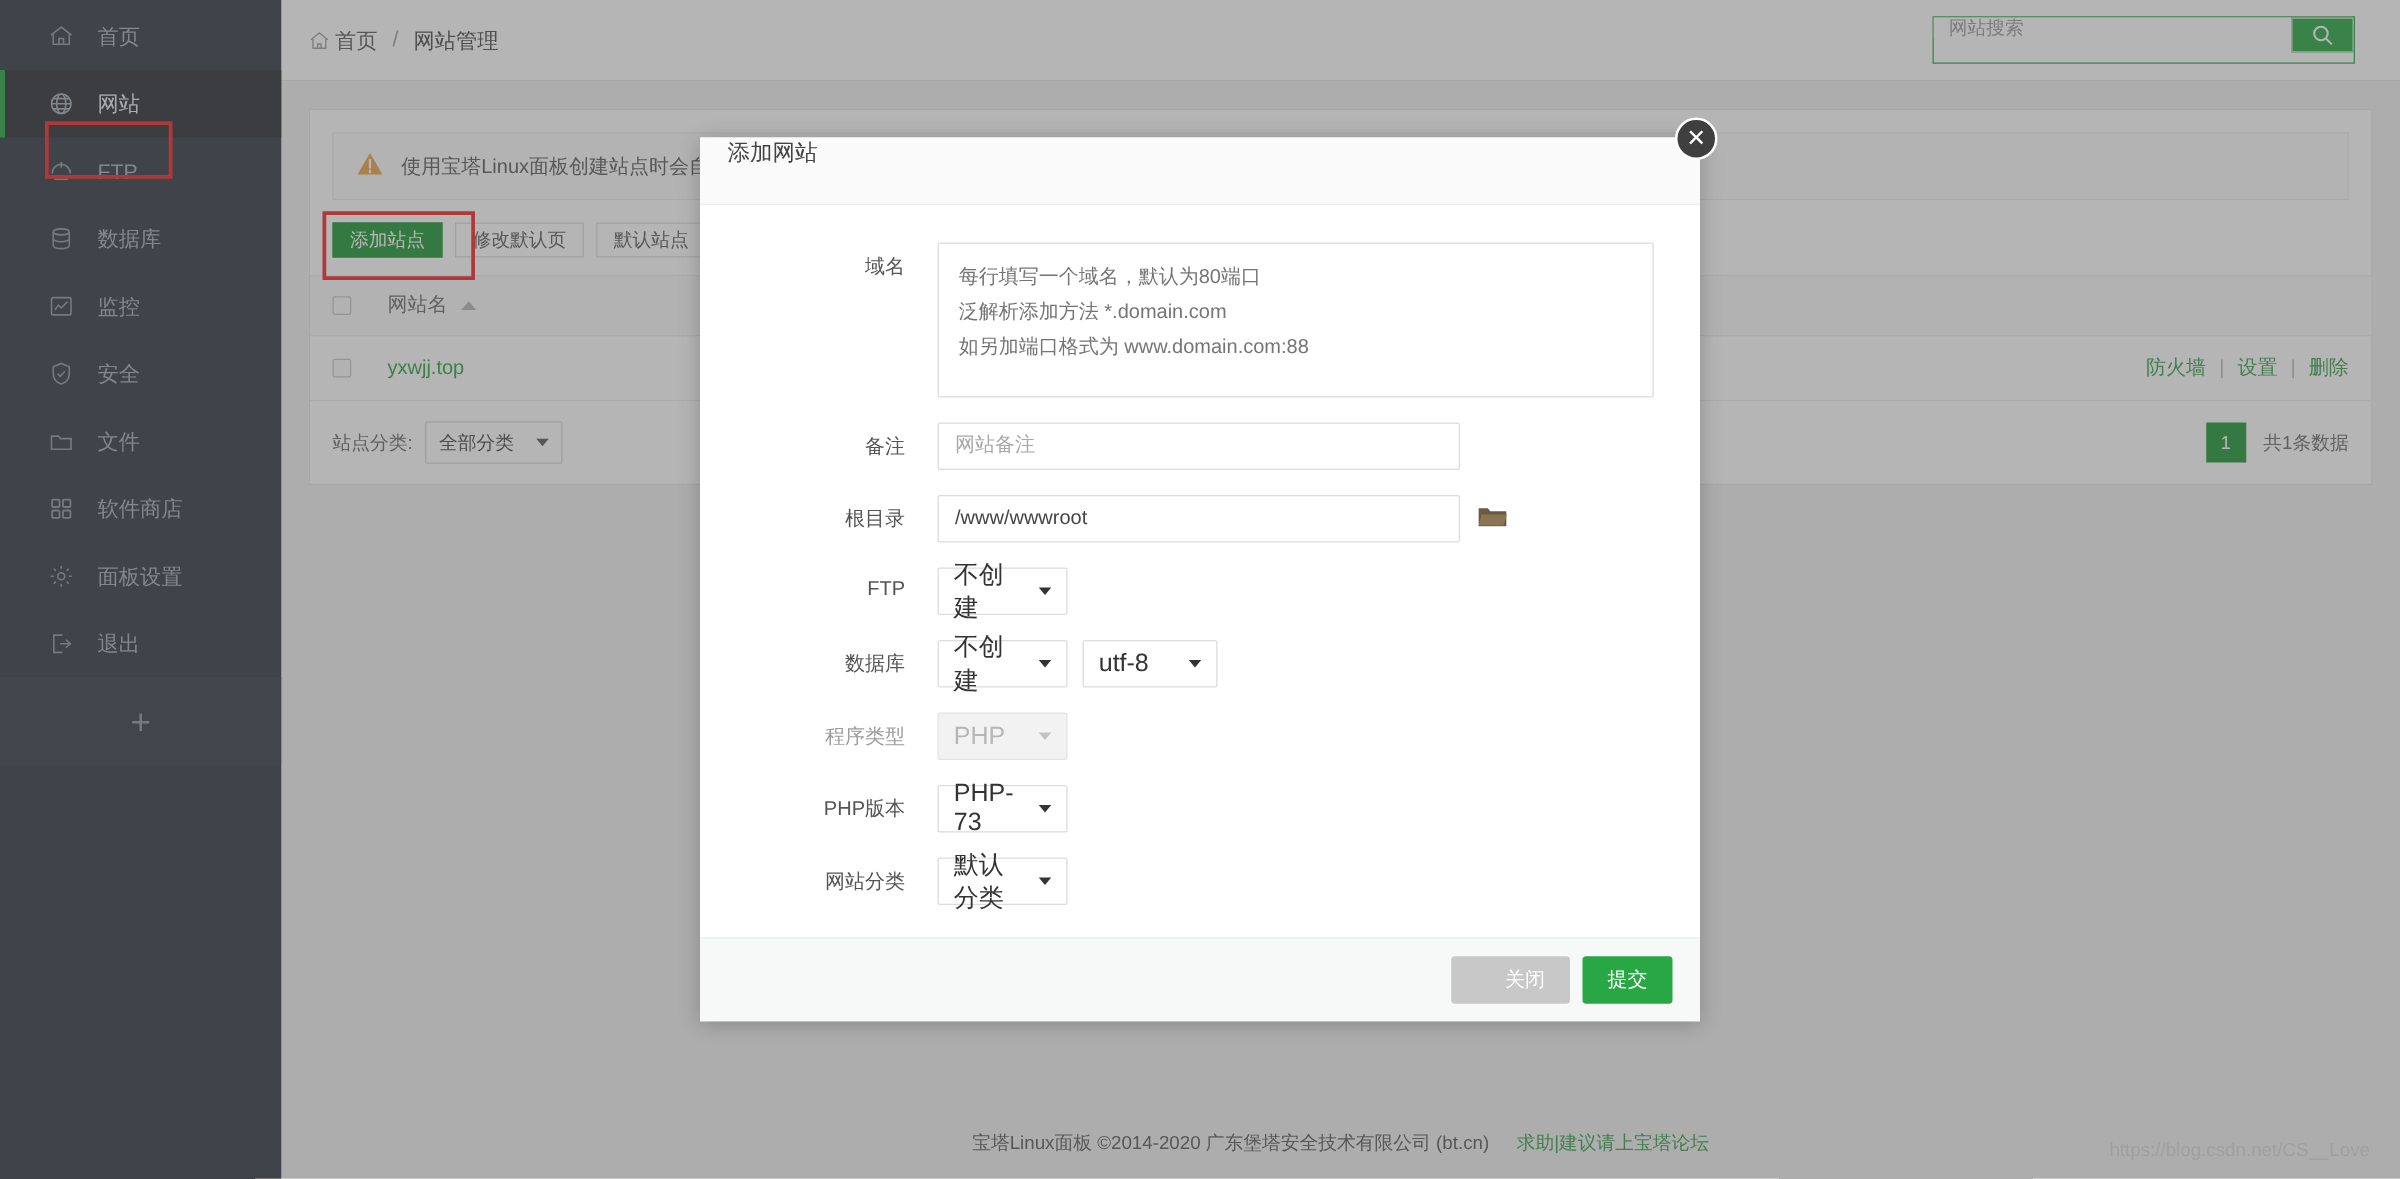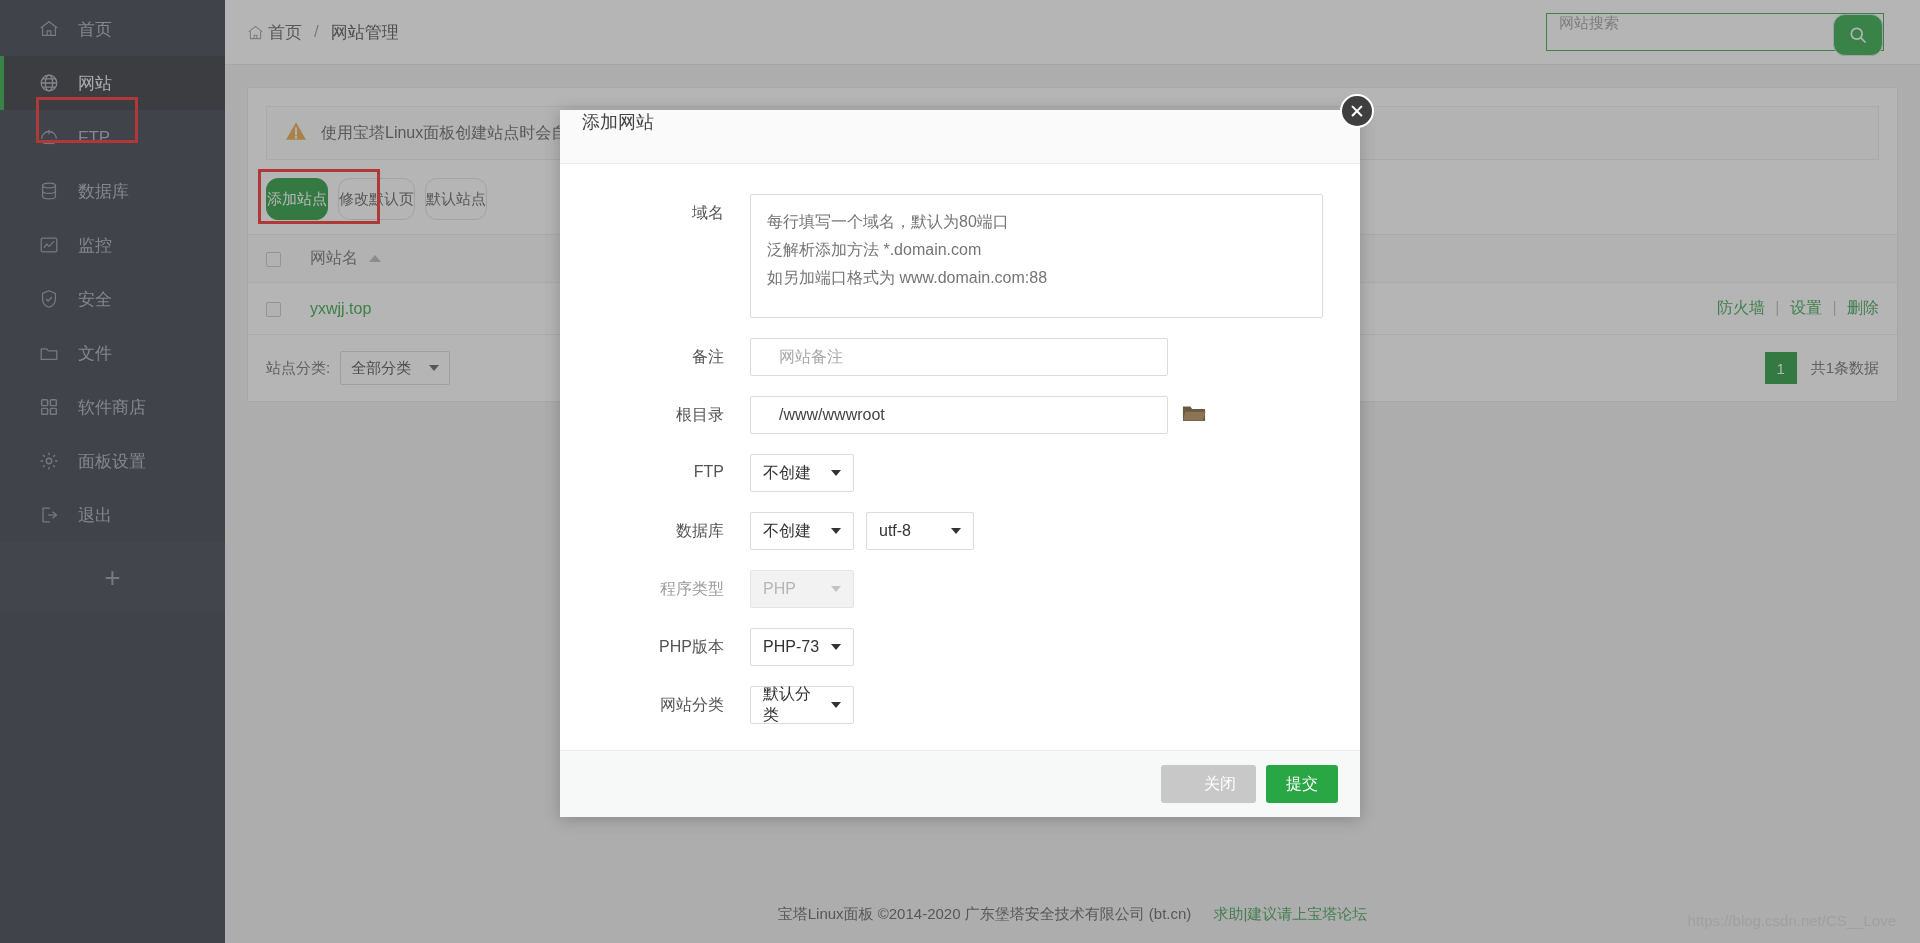--- a/index.html
+++ b/index.html
@@ -101,23 +101,23 @@
 
   .notice {
     margin: 18px 18px 0 18px; background: #fcfcfc; border: 1px solid #ececec;
     height: 54px; display: flex; align-items: center; padding: 0 18px;
     font-size: 16px; color: #555;
   }
   .warn-ico { margin-right: 14px; flex: none; }
 
   .toolbar { display: flex; gap: 10px; padding: 18px 18px 14px 18px; position: relative; }
   .btn {
-    height: 42px; padding: 0 0; border: 1px solid #ddd; background: #fff;
+    height: 28px; padding: 0 13px; border: 1px solid #ddd; background: #fff;
     font-size: 15px; color: #555; display: flex; align-items: center; cursor: pointer;
-    border-radius: 12px; font-family: inherit; white-space: nowrap;
+    border-radius: 0; font-family: inherit; white-space: nowrap;
   }
   .btn.primary { background: #17922f; border-color: #17922f; color: #fff; }
   .hl-add {
     position: absolute; left: 10px; top: 9px; width: 122px; height: 55px;
     border: 3px solid #f41d1d; pointer-events: none; z-index: 4;
   }
 
   table.sites { width: 100%; border-collapse: collapse; font-size: 16px; }
   table.sites th {
     text-align: left; font-weight: normal; color: #666; padding: 13px 10px;
@@ -203,26 +203,26 @@
     color: #555; padding-top: 9px; flex: none;
   }
   .flabel.dim { color: #9c9c9c; }
   .ftext {
     width: 573px; height: 124px; border: 1px solid #dcdcdc; border-radius: 2px;
     padding: 13px 16px; font-size: 16px; color: #9e9e9e; line-height: 1.75;
     resize: none; outline: none; font-family: inherit; background: #fff;
   }
   .finput {
     width: 418px; height: 38px; border: 1px solid #dcdcdc; border-radius: 2px;
-    padding: 0 28px; font-size: 16px; color: #444; outline: none; font-family: inherit;
+    padding: 0 13px; font-size: 16px; color: #444; outline: none; font-family: inherit;
   }
   .finput::placeholder { color: #a8a8a8; }
   .fsel {
     height: 38px; border: 1px solid #dcdcdc; border-radius: 2px; background: #fff;
-    display: inline-flex; align-items: center; padding: 0 12px; font-size: 16px;
+    display: inline-flex; align-items: center; padding: 0 12px; font-size: 20px;
     color: #333; cursor: pointer; width: 104px;
   }
   .fsel.w132 { width: 108px; }
   .fsel .cap { flex: 1; }
   .fsel .dn {
     width: 0; height: 0; margin-left: 10px;
     border-left: 5px solid transparent; border-right: 5px solid transparent;
     border-top: 6px solid #333;
   }
   .fsel.disabled { background: #f2f2f2; color: #b6b6b6; border-color: #e4e4e4; }

